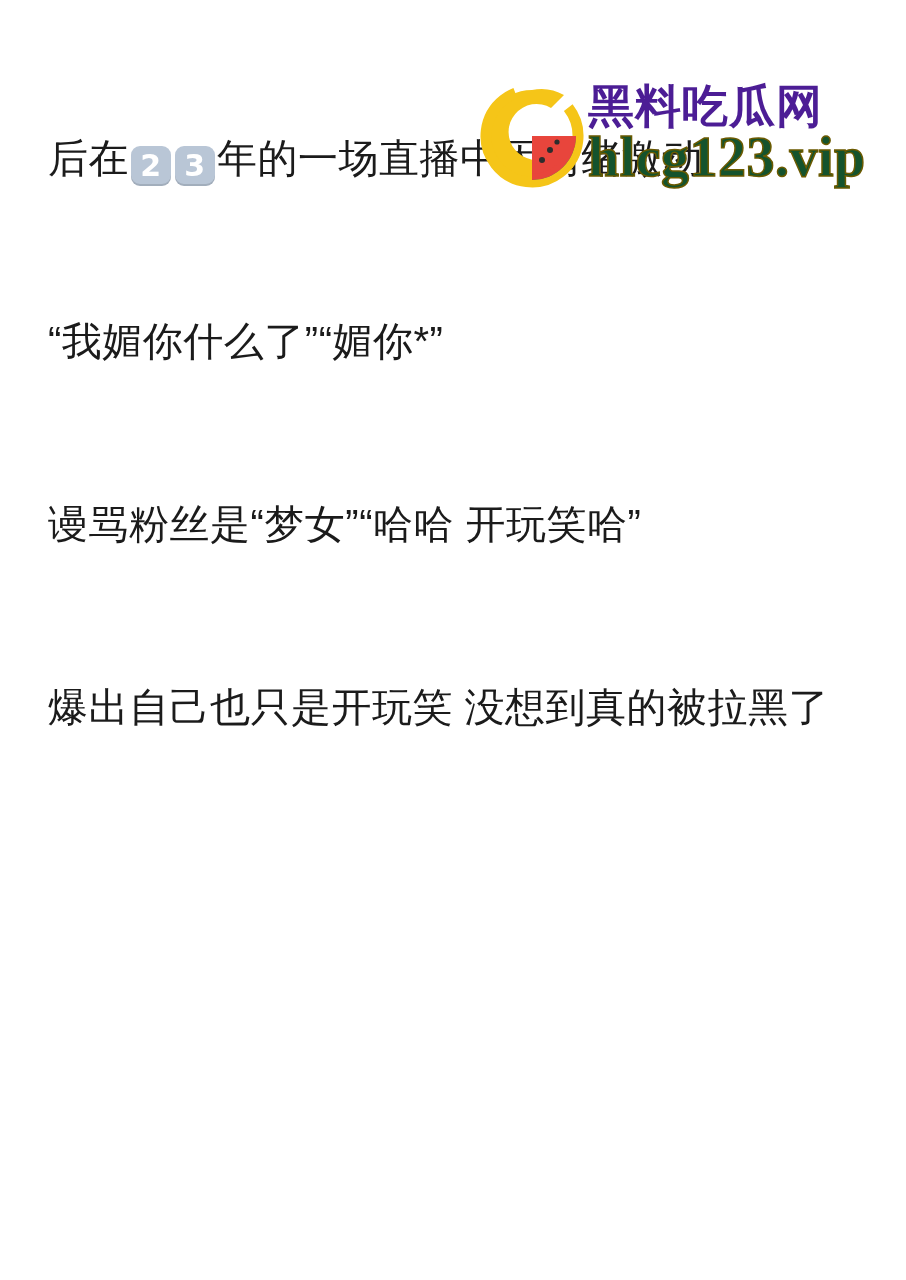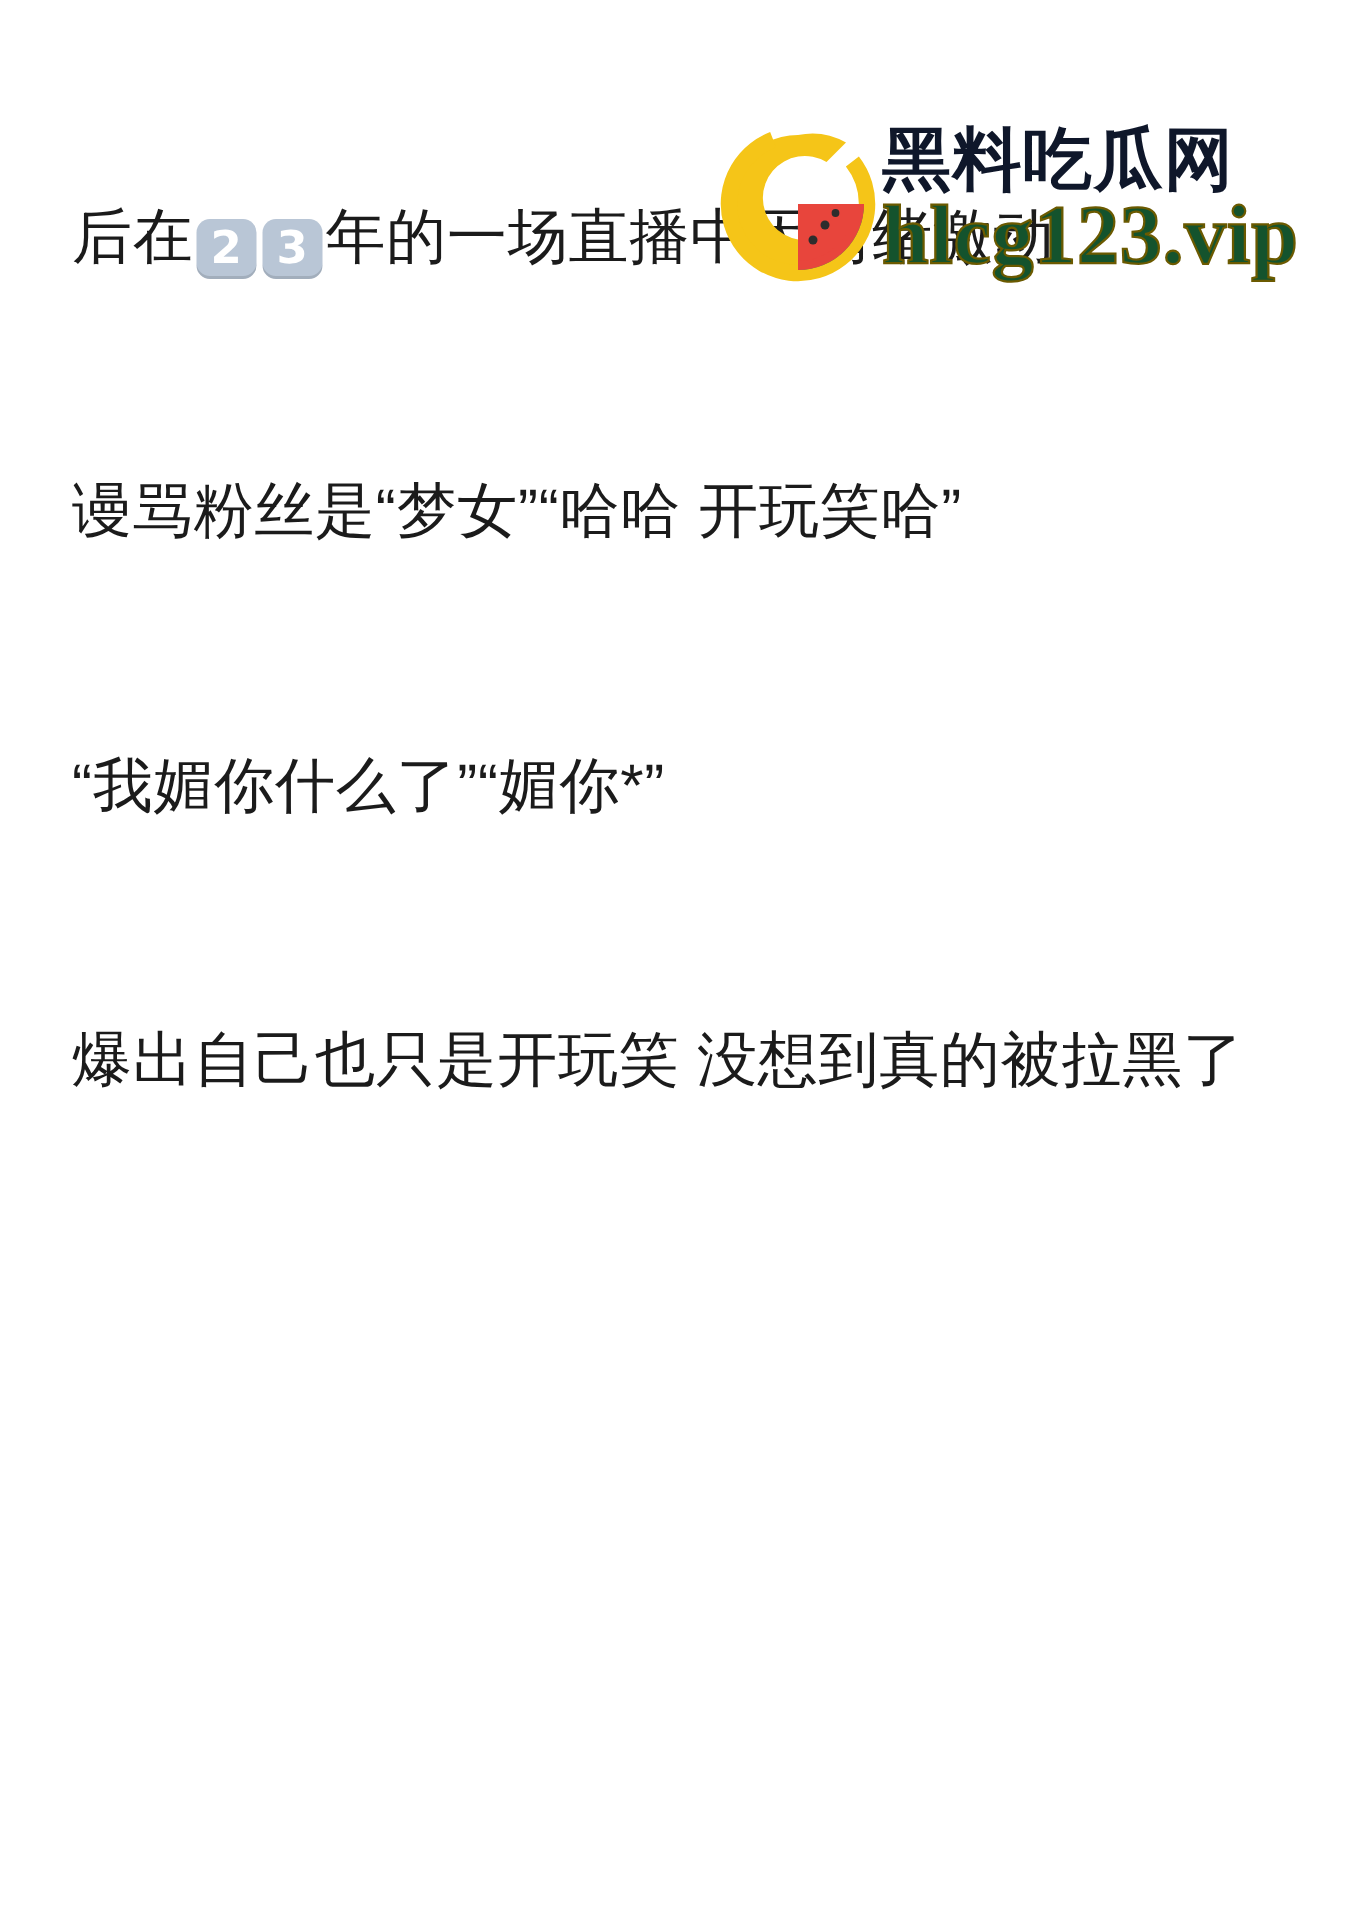--- a/index.html
+++ b/index.html
@@ -74,21 +74,21 @@
     position: absolute;
     left: 108px;
     top: 2px;
     width: 300px;
   }
   .wm-cn {
     display: block;
     font-size: 46px;
     line-height: 52px;
     font-weight: 700;
-    color: #0f172a;
+    color: #4c1d95;
     letter-spacing: 1px;
     white-space: nowrap;
   }
   .wm-url {
     display: block;
     font-size: 56px;
     line-height: 50px;
     font-weight: 700;
     color: #14532d;
     -webkit-text-stroke: 1.5px #6b5a00;
@@ -97,22 +97,22 @@
     font-family: Liberation Serif, serif;
   }
 </style>
 </head>
 <body>
 
 <div id="page">
 
   <p class="para">
     <span class="line"><span>后在</span><span class="keycap">2</span><span class="keycap">3</span><span>年的一场直播中因情绪激动</span></span>
+    <span class="line">“我媚你什么了”“媚你*”</span>
     <span class="line">谩骂粉丝是“梦女”“哈哈 开玩笑哈”</span>
-    <span class="line">“我媚你什么了”“媚你*”</span>
     <span class="line">爆出自己也只是开玩笑 没想到真的被拉黑了</span>
   </p>
 
   <div id="watermark">
     <svg id="wm-logo" viewBox="0 0 104 104">
 
       <path d="M52 6 a46 46 0 1 0 32 79 l-13 -13 a28 28 0 1 1 0 -48 l13 -13 A45.8 45.8 0 0 0 52 6 Z" fill="#f5c518"></path>
       <circle cx="52" cy="52" r="46" fill="none" stroke="#f5c518" stroke-width="11" stroke-dasharray="230 60" transform="rotate(-38 52 52)"></circle>
 
       <path d="M96 52 a44 44 0 0 1 -44 44 V52 Z" fill="#3aa94a" transform="rotate(0 52 52)"></path>

